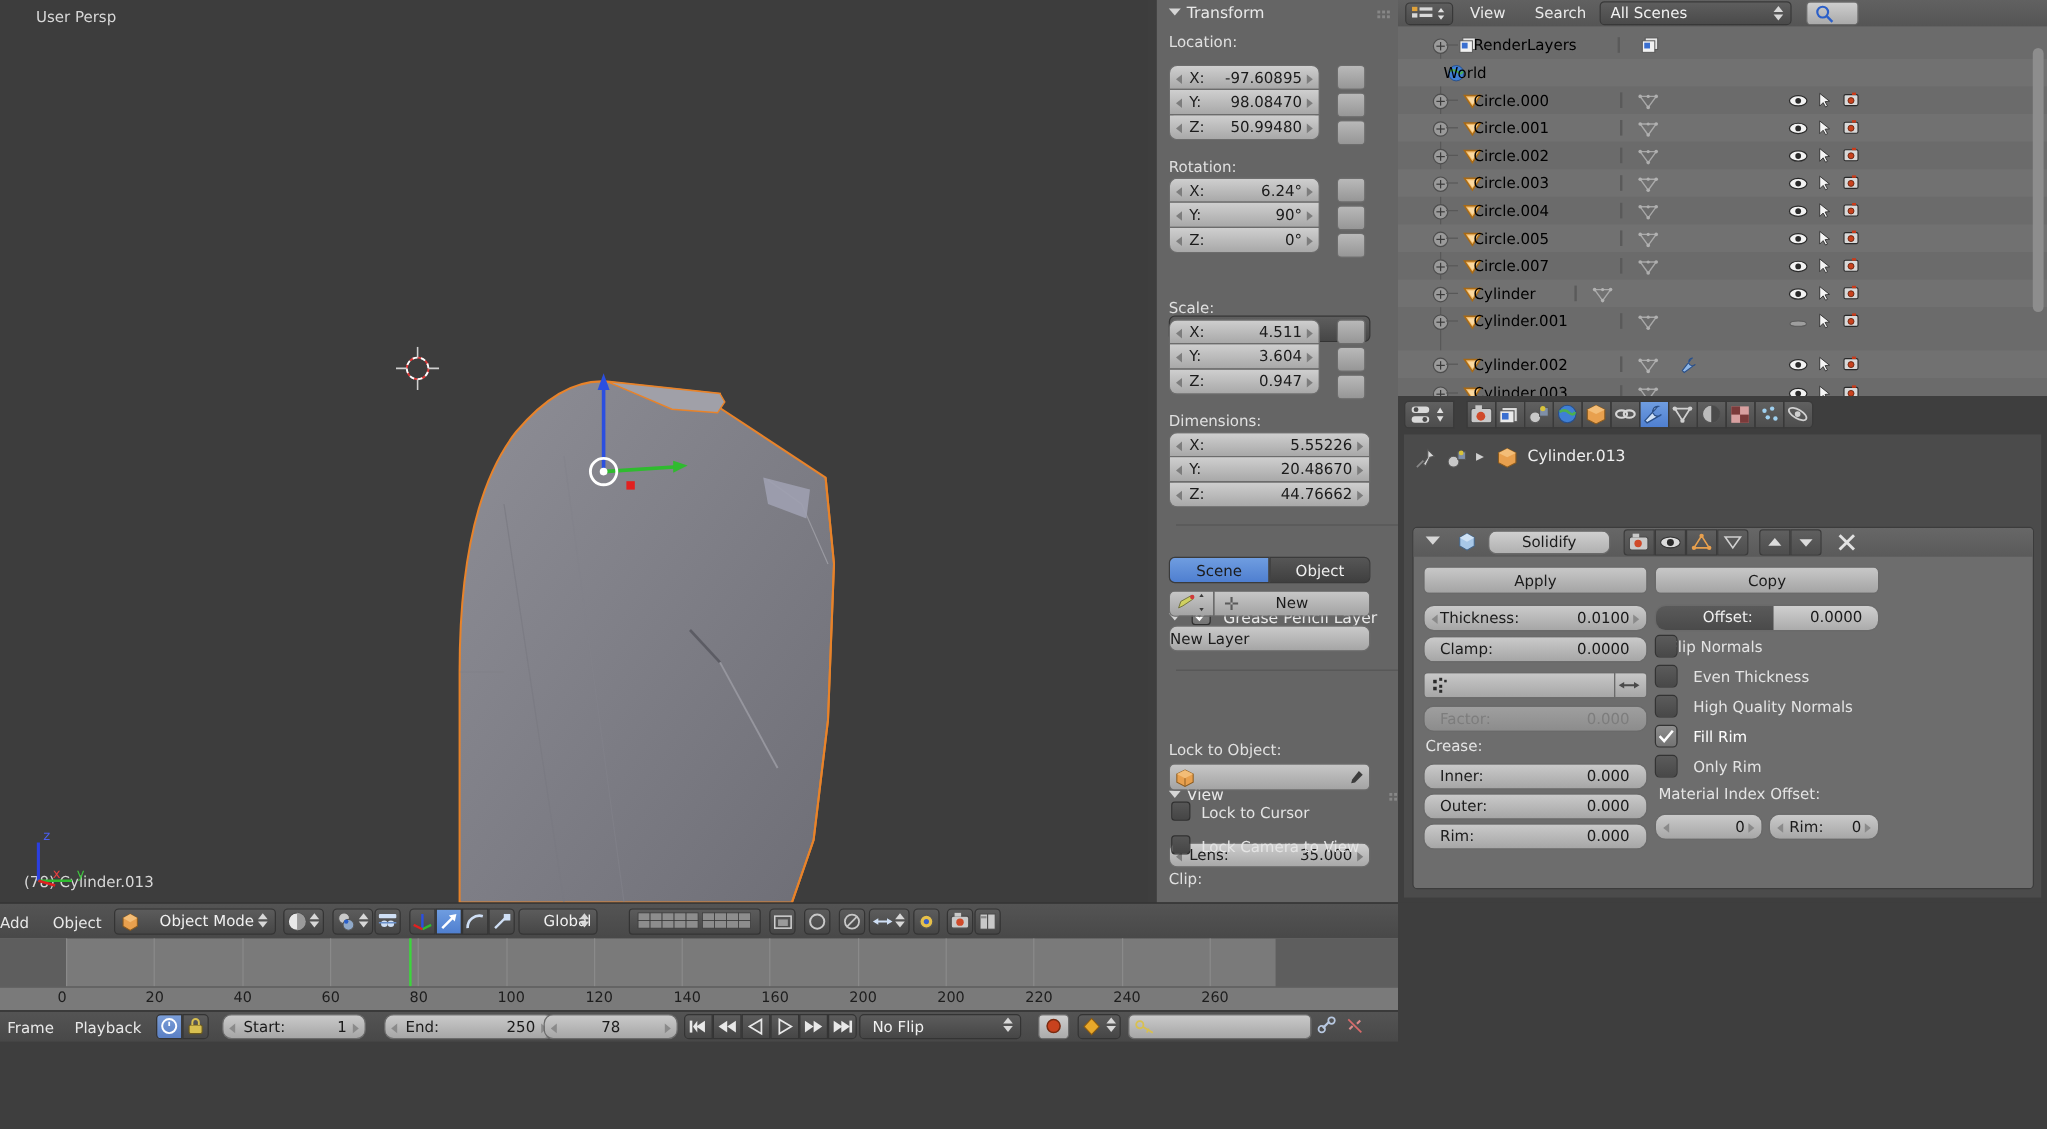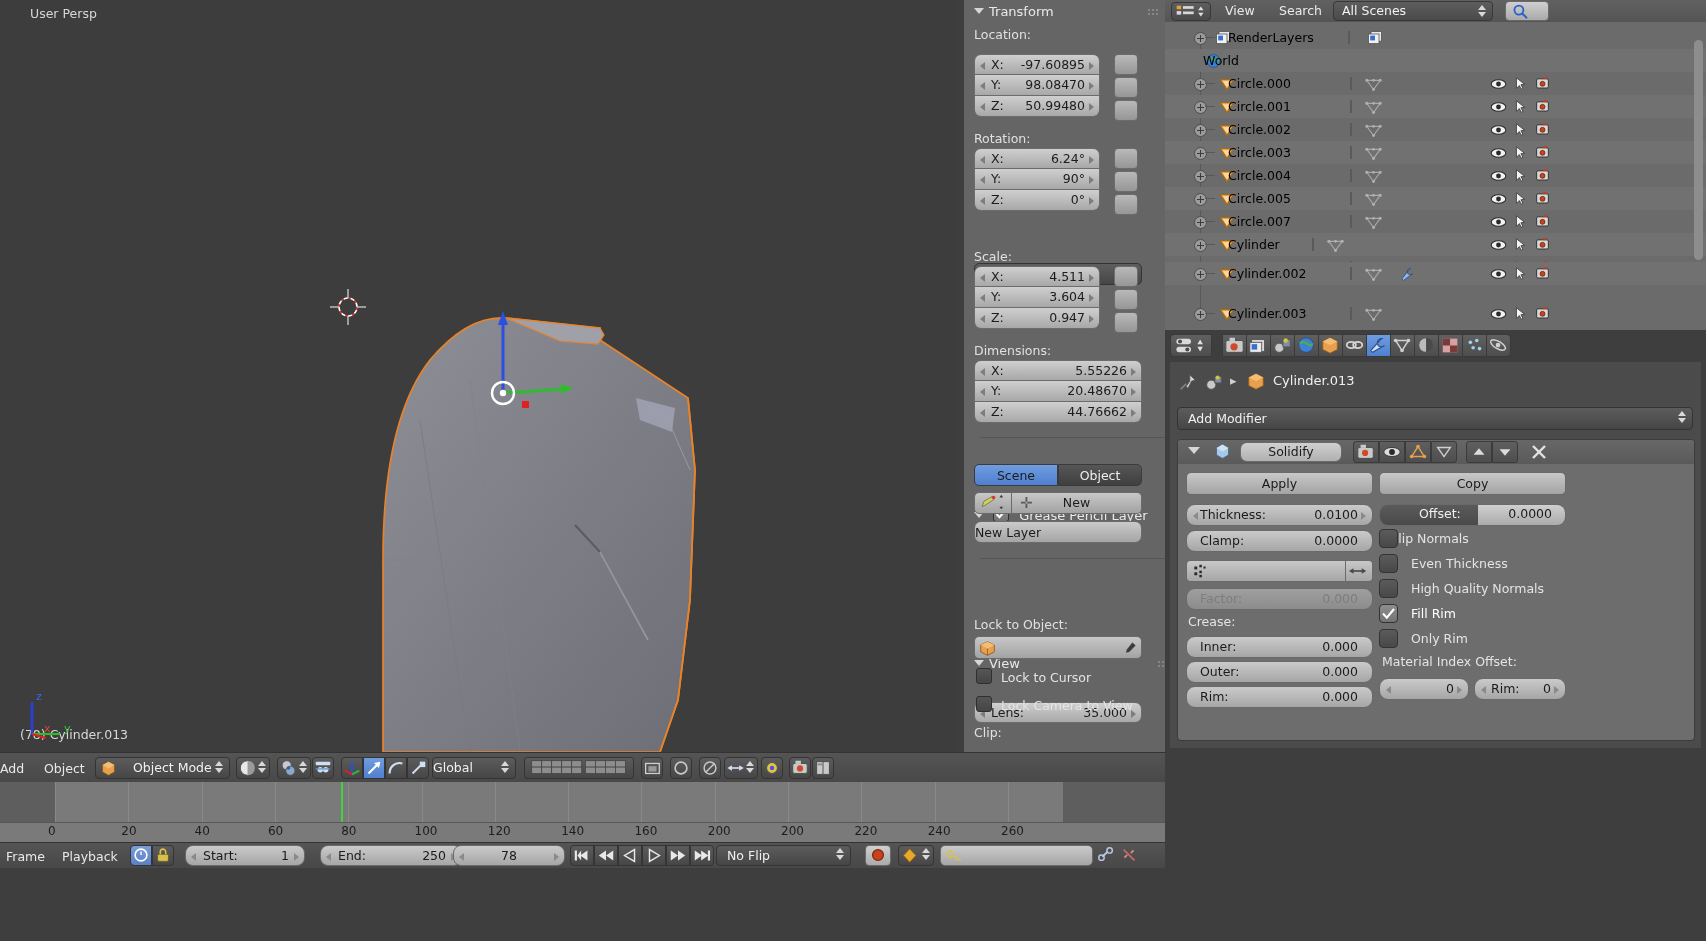--- a/index.html
+++ b/index.html
@@ -683,21 +683,21 @@
         </svg>
         <svg viewBox="0 0 16 18" style="position:absolute;left:349px;top:4px;width:13px;height:15px">
           <polygon points="3,2 3,15 6.5,11.5 9,16 11,15 8.5,10.5 13,10" fill="#f4f4f4" stroke="#2a2a2a" stroke-width="0.9"></polygon>
         </svg>
         <svg viewBox="0 0 18 16" style="position:absolute;left:370px;top:4px;width:15px;height:14px">
           <rect x="2" y="3" width="14" height="11" rx="1.5" fill="#d8d8d8" stroke="#2a2a2a" stroke-width="1.1"></rect>
           <circle cx="9" cy="9" r="3" fill="#c8421e" stroke="#5a1a08" stroke-width="0.8"></circle>
           <rect x="10" y="1" width="4" height="2.4" fill="#c83a1a"></rect>
         </svg>
       </div>
-      <div class="ol-row alt" style="top: 262px;">
+      <div class="ol-row alt" style="top: 292px;">
         <span class="plus" style="left:29px;top:6px"></span>
         <div class="abs" style="left:40px;top:11px;width:10px;height:1px;background:#585858"></div>
         <svg viewBox="0 0 22 18" style="position:absolute;left:52px;top:5px;width:20px;height:15px">
           <polygon points="3,3 19,3 11,15" fill="#f0b968" stroke="#a86a16" stroke-width="1.5"></polygon>
           <polygon points="6,5 16,5 11,12" fill="#fbd9a0"></polygon>
         </svg>
         <span class="ol-name" style="left:63px">Cylinder.002</span>
         <div class="bar-sep" style="left:185px;top:5px"></div>
         <svg viewBox="0 0 22 18" style="position:absolute;left:199px;top:5px;width:19px;height:15px;opacity:.55">
           <polygon points="11,15 3,4 19,4" fill="none" stroke="#d8d8d8" stroke-width="1.4"></polygon>
@@ -715,21 +715,21 @@
         </svg>
         <svg viewBox="0 0 16 18" style="position:absolute;left:349px;top:4px;width:13px;height:15px">
           <polygon points="3,2 3,15 6.5,11.5 9,16 11,15 8.5,10.5 13,10" fill="#f4f4f4" stroke="#2a2a2a" stroke-width="0.9"></polygon>
         </svg>
         <svg viewBox="0 0 18 16" style="position:absolute;left:370px;top:4px;width:15px;height:14px">
           <rect x="2" y="3" width="14" height="11" rx="1.5" fill="#d8d8d8" stroke="#2a2a2a" stroke-width="1.1"></rect>
           <circle cx="9" cy="9" r="3" fill="#c8421e" stroke="#5a1a08" stroke-width="0.8"></circle>
           <rect x="10" y="1" width="4" height="2.4" fill="#c83a1a"></rect>
         </svg>
       </div>
-      <div class="ol-row" style="top: 302px; text-decoration: underline;">
+      <div class="ol-row" style="top: 316px; text-decoration: underline;">
         <span class="plus" style="left:29px;top:6px"></span>
         <div class="abs" style="left:40px;top:11px;width:10px;height:1px;background:#585858"></div>
         <svg viewBox="0 0 22 18" style="position:absolute;left:52px;top:5px;width:20px;height:15px">
           <polygon points="3,3 19,3 11,15" fill="#f0b968" stroke="#a86a16" stroke-width="1.5"></polygon>
           <polygon points="6,5 16,5 11,12" fill="#fbd9a0"></polygon>
         </svg>
         <span class="ol-name" style="left:63px">Cylinder.003</span>
         <div class="bar-sep" style="left:185px;top:5px"></div>
         <svg viewBox="0 0 22 18" style="position:absolute;left:199px;top:5px;width:19px;height:15px;opacity:.55">
           <polygon points="11,15 3,4 19,4" fill="none" stroke="#d8d8d8" stroke-width="1.4"></polygon>
@@ -861,27 +861,20 @@
           <circle cx="15" cy="6" r="2.2" fill="#d7c23a"></circle>
       </svg>
       <span style="position:absolute;left:52px;top:3px;color:#d0d0d0;font-size:13px">▸</span>
       <svg viewBox="0 0 22 22" style="position:absolute;left:68px;top:2px;width:20px;height:20px">
         <polygon points="11,2 19,6 19,15 11,19 3,15 3,6" fill="#e8a04e" stroke="#8a5a1e"></polygon>
           <polygon points="11,2 19,6 11,10 3,6" fill="#f3bd77"></polygon>
       </svg>
       <span style="position:absolute;left:95px;top:3px;font-size:13px;color:#efefef">Cylinder.013</span>
     </div>
 
-    <div class="abs" style="left:7px;top:45px;width:516px;height:23px;background:linear-gradient(#5c5c5c,#464646);border:1px solid #343434;border-radius:4px;box-sizing:border-box;color:#f0f0f0;font-size:12.5px;line-height:21px;padding-left:10px">
-      <span>Add Modifier</span>
-      <span class="spin">
-          <i class="u"></i>
-          <i class="d"></i>
-        </span>
-    </div>
 
     <div class="modpanel" style="left:7px;top:77px;width:516px;height:300px">
       <div class="modhdr">
         <span style="position:absolute;left:10px;top:7px;width:0;height:0;border-left:6px solid transparent;border-right:6px solid transparent;border-top:7px solid #d6d6d6"></span>
         <svg viewBox="0 0 22 22" style="position:absolute;left:35px;top:2px;width:19px;height:19px">
           <polygon points="11,3 18,7 18,15 11,19 4,15 4,7" fill="#a8c8e8" stroke="#44668a"></polygon>
             <polygon points="11,3 18,7 11,11 4,7" fill="#cfe2f5"></polygon>
         </svg>
         <div style="position:absolute;left:62px;top:2px;width:102px;height:20px;background:linear-gradient(#d0d0d0,#b0b0b0);border:1px solid #6a6a6a;border-radius:7px;box-sizing:border-box;color:#1b1b1b;font-size:12.5px;line-height:18px;text-align:center">Solidify</div>
         <div class="modico" style="left:175px;top:1px;border-radius:3px 0 0 3px">
@@ -1100,21 +1093,21 @@
       <path d="M4 17 A11 11 0 0 1 18 6" fill="none" stroke="#cfdff5" stroke-width="2.4"></path>
     </svg>
   </div>
   <div class="hb-ico" style="left:407px;border-radius:0 4px 4px 0">
     <svg viewBox="0 0 22 22" style="width:20px;height:20px">
       <line x1="5" y1="17" x2="15" y2="7" stroke="#cfdff5" stroke-width="2.2"></line>
         <rect x="13" y="4" width="6" height="6" fill="#cfdff5"></rect>
     </svg>
   </div>
 
-  <div class="hb-btn" style="left:432px;width:84px;padding-left:0">
+  <div class="hb-btn" style="left:432px;width:66px;padding-left:20px">
     <span>Global</span>
     <span class="spin">
         <i class="u"></i>
         <i class="d"></i>
       </span>
   </div>
 
   <div class="abs" style="left:524px;top:4px;width:110px;height:22px;background:linear-gradient(#5c5c5c,#464646);border:1px solid #343434;border-radius:3px;box-sizing:border-box">
     <svg viewBox="0 0 110 22" style="width:108px;height:20px">
       <g fill="#8d8d8d" stroke="#3c3c3c" stroke-width="0.7">

